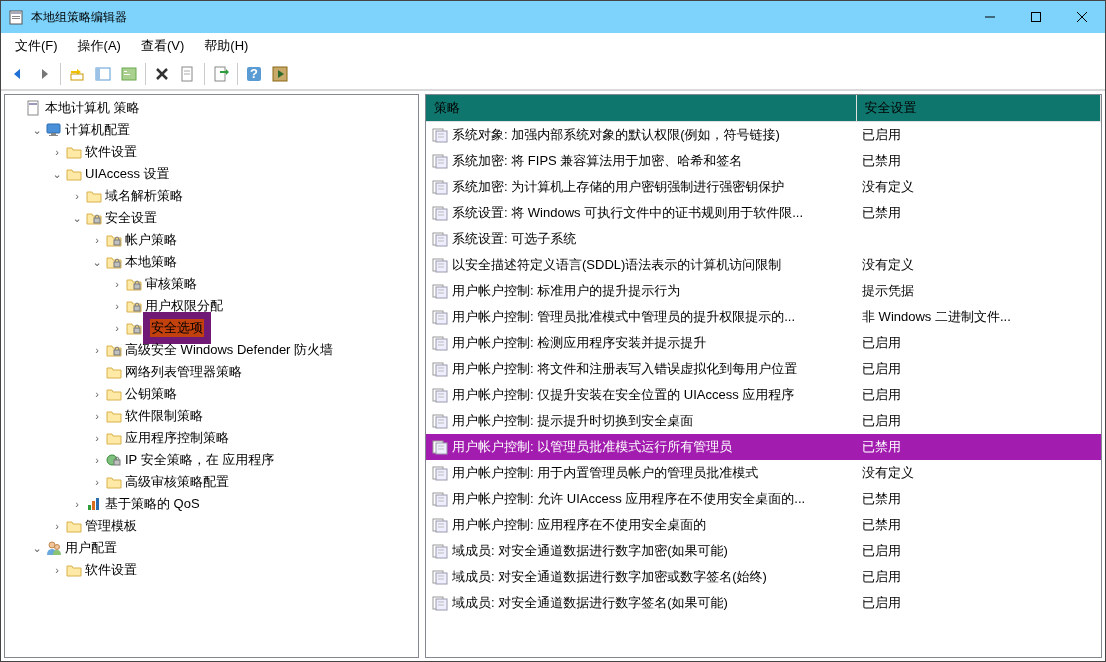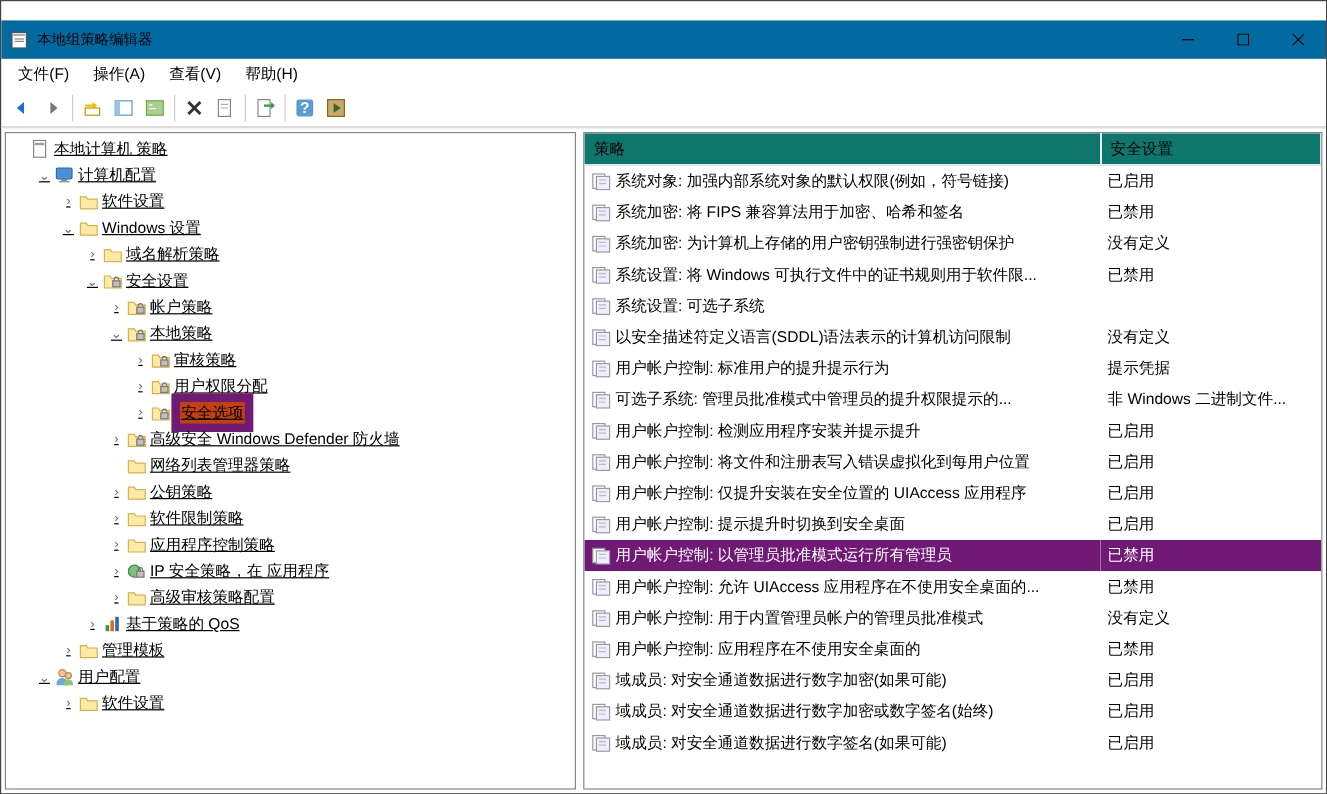--- a/index.html
+++ b/index.html
@@ -1,45 +1,45 @@
 <!DOCTYPE html>
 <html><head>
 <meta charset="utf-8">
 <style>
 * { margin:0; padding:0; box-sizing:border-box; font-family:"Microsoft YaHei","Segoe UI",sans-serif; font-size:13px; user-select:none; }
 body { width:1106px; height:662px; background:#fff; display:flex; flex-direction:column; border:1px solid #444; overflow:hidden; }
 
-.titlebar { height:32px; display:flex; align-items:center; padding:0 0 0 8px; background:#0369a1;margin-top:16px; }
+.titlebar { height:32px; display:flex; align-items:center; padding:0 0 0 8px; background:#7dd3fc; }
 .titlebar .app-ico { width:16px; height:16px; margin-right:6px; display:flex; align-items:center; }
 .titlebar .title { flex:1; font-size:12px; }
 .titlebar .wbtn { width:46px; height:32px; display:flex; align-items:center; justify-content:center; }
 
 .menubar { height:25px; display:flex; align-items:center; padding:0 4px; }
 .menubar .mi { padding:0 10px; line-height:25px; }
 
 .toolbar { height:32px; display:flex; align-items:center; padding:2px 4px; gap:0; border-bottom:1px solid #d9d9d9; }
 .toolbar .tb { width:24px; height:24px; margin:0 1px; display:flex; align-items:center; justify-content:center; border-radius:2px; }
 .toolbar .sep { width:1px; height:22px; background:#ccc; margin:0 3px; }
 
 .client { flex:1; display:flex; border-top:1px solid #d9d9d9; overflow:hidden; }
 .pane { border:1px solid #828790; margin:3px; background:#fff; overflow:auto; }
-.tree-pane { width:476px;text-decoration:underline; }
+.tree-pane { width:415px; }
 .list-pane { flex:1; }
 
 .tree { padding:2px 0 40px 0; }
 .tree-row { display:flex; align-items:center; height:22px; white-space:nowrap; }
 .twisty { width:16px; text-align:center; color:#666; font-size:11px; }
 .node-ico { width:18px; display:flex; align-items:center; justify-content:center; }
 .node-label { padding:0 2px; }
 .tree-row.selected .node-label { background:#c2410c; border:7px solid #701a75; padding:0 1px; }
 
 .listview { width:100%; border-collapse:collapse; table-layout:fixed; }
 .listview th { text-align:left; font-weight:400; background:#0f766e; border-right:1px solid #e0e0e0; border-bottom:1px solid #e0e0e0; padding:4px 8px; position:sticky; top:0; }
 .listview td { padding:2px 6px; white-space:nowrap; overflow:hidden; text-overflow:ellipsis; height:26px; }
-.listview tr.sel td { background:#701a75; color:#fff; }
+.listview tr.sel td { background:#a21caf; color:#fff; }
 .row-ico { width:16px; height:16px; vertical-align:middle; margin-right:4px; display:inline-flex; }
 
 .pane::-webkit-scrollbar { width:17px; height:17px; }
 .pane::-webkit-scrollbar-track { background:#f0f0f0; }
 .pane::-webkit-scrollbar-thumb { background:#c2c2c2; }
 .pane::-webkit-scrollbar-button { background:#f0f0f0; height:17px; width:17px; }
 
 svg { display:block; }
 </style>
 </head>
@@ -180,21 +180,21 @@
           </span>
           <span class="node-label">软件设置</span>
         </div>
         <div class="tree-row" style="padding-left: 44px;">
           <span class="twisty">⌄</span>
           <span class="node-ico">
             <svg width="16" height="16">
               <path d="M1 4 L6 4 L7 6 L15 6 L15 14 L1 14 Z" fill="#ffe9a6" stroke="#d8b24a"></path>
             </svg>
           </span>
-          <span class="node-label">Windows 设置</span>
+          <span class="node-label">UIAccess 设置</span>
         </div>
         <div class="tree-row" style="padding-left: 64px;">
           <span class="twisty">›</span>
           <span class="node-ico">
             <svg width="16" height="16">
               <path d="M1 4 L6 4 L7 6 L15 6 L15 14 L1 14 Z" fill="#ffe9a6" stroke="#d8b24a"></path>
             </svg>
           </span>
           <span class="node-label">域名解析策略</span>
         </div>
@@ -465,21 +465,21 @@
             <td>提示凭据</td>
           </tr>
           <tr>
             <td><span class="row-ico">
                 <svg width="16" height="16">
                   <rect x="1" y="2" width="10" height="12" fill="#fff" stroke="#999"></rect>
                   <rect x="4" y="4" width="11" height="11" fill="#eef" stroke="#99a"></rect>
                   <line x1="6" y1="7" x2="12" y2="7" stroke="#bbb"></line>
                   <line x1="6" y1="10" x2="12" y2="10" stroke="#bbb"></line>
                 </svg>
-              </span><span>可选子系统: 管理员批准模式中管理员的提升权限提示的...</span></td>
+              </span><span>用户帐户控制: 管理员批准模式中管理员的提升权限提示的...</span></td>
             <td>非 Windows 二进制文件...</td>
           </tr>
           <tr>
             <td><span class="row-ico">
                 <svg width="16" height="16">
                   <rect x="1" y="2" width="10" height="12" fill="#fff" stroke="#999"></rect>
                   <rect x="4" y="4" width="11" height="11" fill="#eef" stroke="#99a"></rect>
                   <line x1="6" y1="7" x2="12" y2="7" stroke="#bbb"></line>
                   <line x1="6" y1="10" x2="12" y2="10" stroke="#bbb"></line>
                 </svg>
@@ -531,33 +531,33 @@
             <td>已禁用</td>
           </tr>
           <tr>
             <td><span class="row-ico">
                 <svg width="16" height="16">
                   <rect x="1" y="2" width="10" height="12" fill="#fff" stroke="#999"></rect>
                   <rect x="4" y="4" width="11" height="11" fill="#eef" stroke="#99a"></rect>
                   <line x1="6" y1="7" x2="12" y2="7" stroke="#bbb"></line>
                   <line x1="6" y1="10" x2="12" y2="10" stroke="#bbb"></line>
                 </svg>
+              </span><span>用户帐户控制: 用于内置管理员帐户的管理员批准模式</span></td>
+            <td>没有定义</td>
+          </tr>
+          <tr>
+            <td><span class="row-ico">
+                <svg width="16" height="16">
+                  <rect x="1" y="2" width="10" height="12" fill="#fff" stroke="#999"></rect>
+                  <rect x="4" y="4" width="11" height="11" fill="#eef" stroke="#99a"></rect>
+                  <line x1="6" y1="7" x2="12" y2="7" stroke="#bbb"></line>
+                  <line x1="6" y1="10" x2="12" y2="10" stroke="#bbb"></line>
+                </svg>
               </span><span>用户帐户控制: 允许 UIAccess 应用程序在不使用安全桌面的...</span></td>
             <td>已禁用</td>
-          </tr>
-          <tr>
-            <td><span class="row-ico">
-                <svg width="16" height="16">
-                  <rect x="1" y="2" width="10" height="12" fill="#fff" stroke="#999"></rect>
-                  <rect x="4" y="4" width="11" height="11" fill="#eef" stroke="#99a"></rect>
-                  <line x1="6" y1="7" x2="12" y2="7" stroke="#bbb"></line>
-                  <line x1="6" y1="10" x2="12" y2="10" stroke="#bbb"></line>
-                </svg>
-              </span><span>用户帐户控制: 用于内置管理员帐户的管理员批准模式</span></td>
-            <td>没有定义</td>
           </tr>
           <tr>
             <td><span class="row-ico">
                 <svg width="16" height="16">
                   <rect x="1" y="2" width="10" height="12" fill="#fff" stroke="#999"></rect>
                   <rect x="4" y="4" width="11" height="11" fill="#eef" stroke="#99a"></rect>
                   <line x1="6" y1="7" x2="12" y2="7" stroke="#bbb"></line>
                   <line x1="6" y1="10" x2="12" y2="10" stroke="#bbb"></line>
                 </svg>
               </span><span>用户帐户控制: 应用程序在不使用安全桌面的</span></td>

